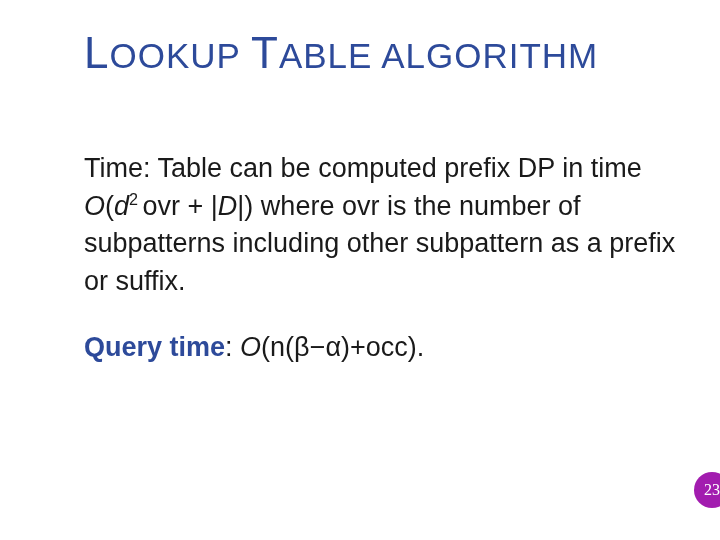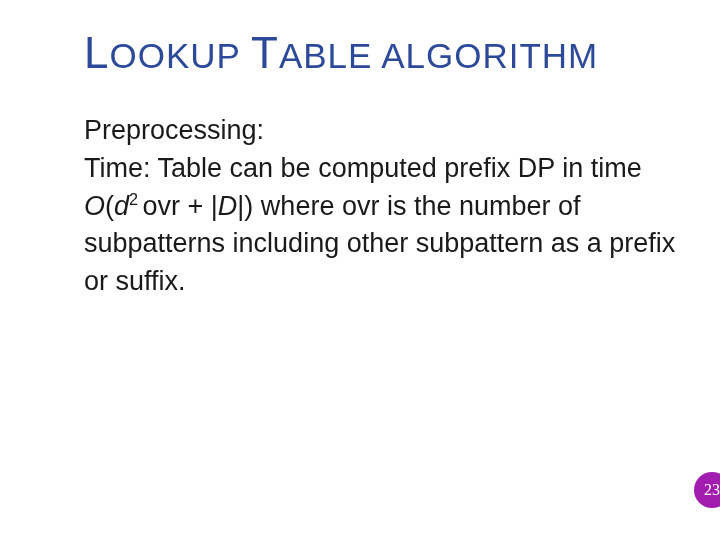--- a/index.html
+++ b/index.html
@@ -72,25 +72,28 @@
 
 <div class="slide">
 
   <h1 class="title">
     <span class="cap">L</span><span>OOKUP</span>
     <span class="cap">T</span><span>ABLE</span>
     <span>ALGORITHM</span>
   </h1>
 
   <div class="body-text para1">
-    <span>Preprocessing:</span><br>
+    <br>
     <span>Time: Table can be computed prefix DP in time </span><span class="italic">O</span><span>(</span><span class="italic">d</span><span class="sup">2 </span><span>ovr + |</span><span class="italic">D</span><span>|) where ovr is the number of subpatterns including other subpattern as a prefix or suffix.</span>
   </div>
 
 
+  <div class="body-text">
+    <span class="blue-bold">Query time</span><span>: </span><span class="italic">O</span><span>(n(</span><span>β</span><span>−</span><span>α</span><span>)+occ).</span>
+  </div>
 
   <div class="side-label">CPM 2014</div>
 
   <div class="page-badge">
     <span>23</span>
   </div>
 
 </div>
 
 </body></html>

